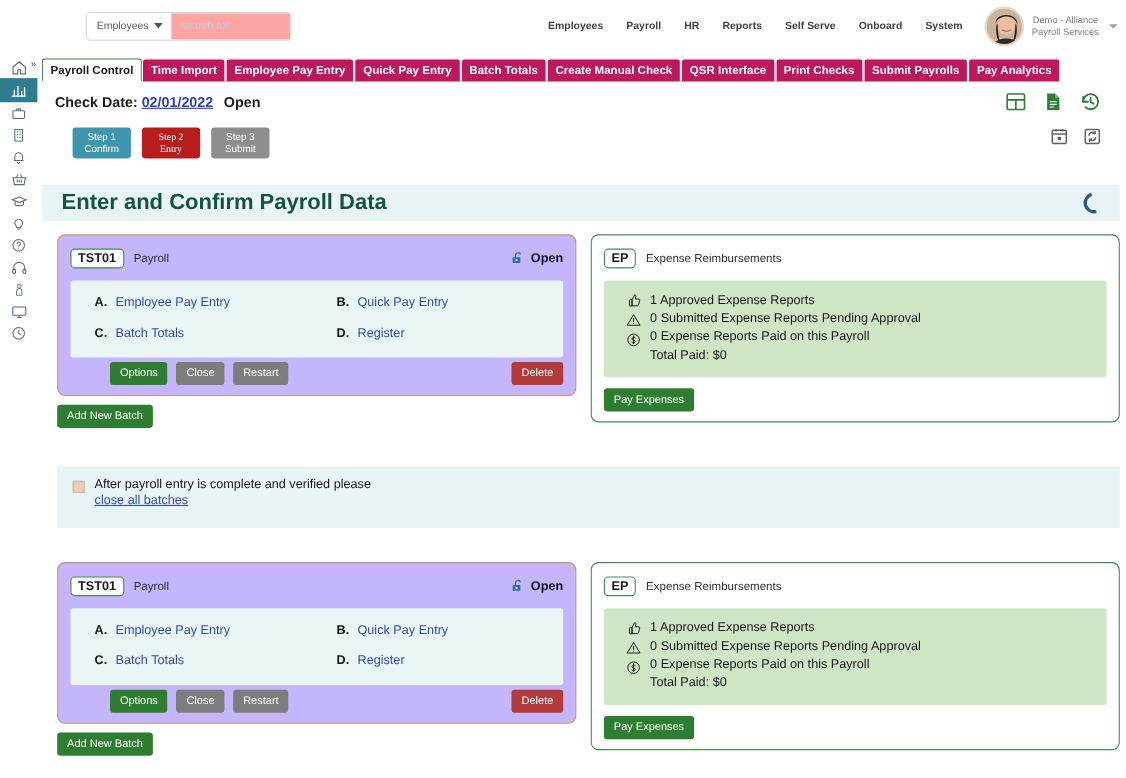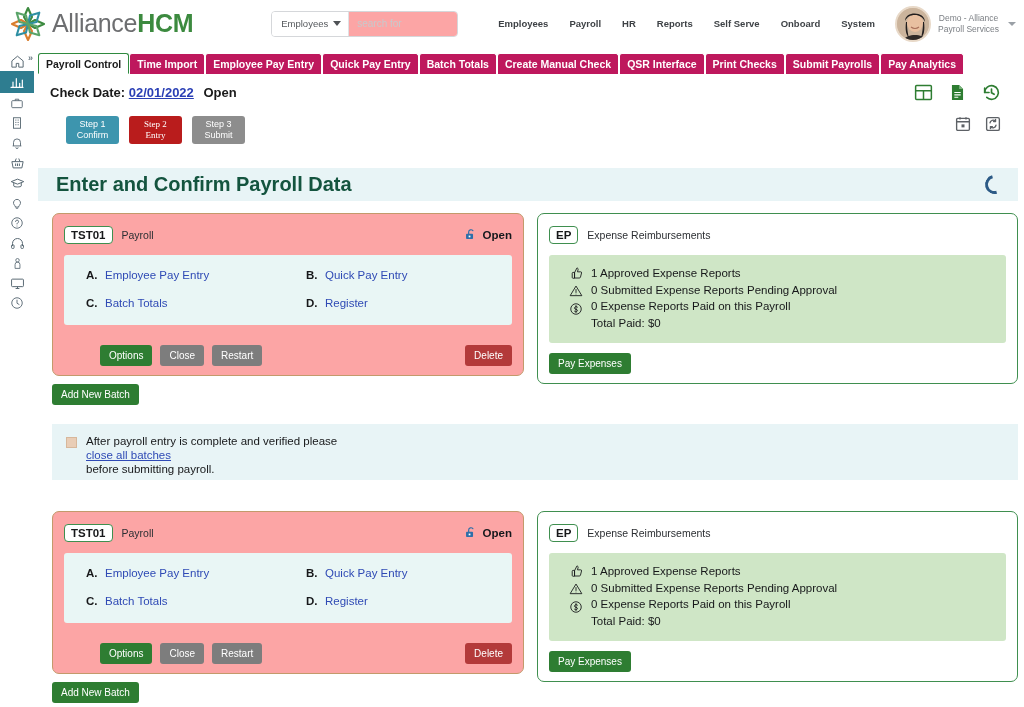--- a/index.html
+++ b/index.html
@@ -144,21 +144,21 @@
     border: 3px solid #2c5a86; border-right-color: transparent;
     border-top-color: transparent; transform: rotate(30deg);
   }
 
   
   .board { position: absolute; top: 213px; left: 52px; width: 966px; }
   .row { display: flex; gap: 13px; align-items: flex-start; }
 
   .card-payroll {
     width: 472px; border: 1px solid #c39a6b; border-radius: 7px;
-    background: #fca5a5; padding: 10px 11px 9px 11px;
+    background: #c4b5fd; padding: 10px 11px 9px 11px;
   }
   .card-head { display: flex; align-items: center; height: 22px; }
   .badge {
     border: 1px solid #3f8f4f; border-radius: 4px; padding: 2px 6px;
     font-size: 11.5px; font-weight: 700; color: #17181a; background: #fff;
   }
   .card-head .ctitle { font-size: 10.5px; color: #2c2f33; margin-left: 9px; }
   .open-flag {
     margin-left: auto; display: flex; align-items: center; gap: 5px;
     font-size: 11.5px; font-weight: 700; color: #15181c;
@@ -172,21 +172,21 @@
   .links-col { width: 50%; padding-left: 18px; }
   .link-row { display: flex; align-items: baseline; margin-bottom: 16px; }
   .link-row:last-child { margin-bottom: 0; }
   .link-letter {
     font-size: 11.5px; font-weight: 700; color: #17181a; width: 19px;
   }
   .link-row a {
     font-size: 11.5px; color: #2f4ab5; text-decoration: none; cursor: pointer;
   }
 
-  .card-foot { display: flex; align-items: center; margin-top: 20px; padding-left: 36px; }
+  .card-foot { display: flex; align-items: center; margin-top: 4px; padding-left: 36px; }
   .btn {
     border: none; border-radius: 3px; color: #fff; cursor: pointer;
     font-size: 10px; padding: 5px 9px;
     font-family: "Liberation Sans", sans-serif;
   }
   .btn-green { background: #2e7d32; }
   .btn-gray { background: #7d7d7d; margin-left: 8px; }
   .btn-red { background: #b33a3a; margin-left: auto; }
 
   .add-batch {
@@ -222,45 +222,20 @@
   .notice-text {
     margin-left: 9px; font-size: 11.5px; line-height: 14px; color: #17181a;
   }
   .notice-text a { color: #2f4ab5; margin-top: 40px; }
 </style>
 </head>
 <body>
 
 <div class="topbar">
 
-  <div class="logo-wrap">
-    <svg class="logo-mark" viewBox="0 0 40 40">
-      <g fill="none" stroke-width="2.1" stroke-linejoin="round">
-        <g stroke="#3c8a3f">
-          <path d="M20 4 L24 13 L20 20 L16 13 Z"></path>
-          <path d="M36 20 L27 24 L20 20 L27 16 Z"></path>
-        </g>
-        <g stroke="#d97e2e">
-          <path d="M20 36 L16 27 L20 20 L24 27 Z"></path>
-          <path d="M4 20 L13 16 L20 20 L13 24 Z"></path>
-        </g>
-        <g stroke="#2e8fa3">
-          <path d="M31.3 8.7 L28.5 18 L20 20 L22 11.5 Z"></path>
-          <path d="M8.7 31.3 L11.5 22 L20 20 L18 28.5 Z"></path>
-        </g>
-        <g stroke="#5aa469">
-          <path d="M31.3 31.3 L22 28.5 L20 20 L28.5 22 Z"></path>
-          <path d="M8.7 8.7 L18 11.5 L20 20 L11.5 18 Z"></path>
-        </g>
-      </g>
-    </svg>
-    <div class="logo-text">
-      <span class="lt-a">Alliance</span><span class="lt-b">HCM</span>
-    </div>
-  </div>
 
   <div class="search-group">
     <div class="search-select">
       <span>Employees</span>
       <span class="caret-down"></span>
     </div>
     <input class="search-input" type="text" placeholder="search for" style="">
   </div>
 
   <div class="topnav">
@@ -547,21 +522,20 @@
       <button class="btn btn-green pay-expenses">Pay Expenses</button>
     </div>
   </div>
 </div>
 
 <div class="notice">
   <span class="notice-ico"></span>
   <div class="notice-text">
     <div>After payroll entry is complete and verified please</div>
     <a href="#">close all batches</a>
-    <div>before submitting payroll.</div>
   </div>
 </div>
 
 <div class="board" style="top:511px;">
   <div class="row">
 
     <div>
       <div class="card-payroll">
         <div class="card-head">
           <span class="badge">TST01</span>

